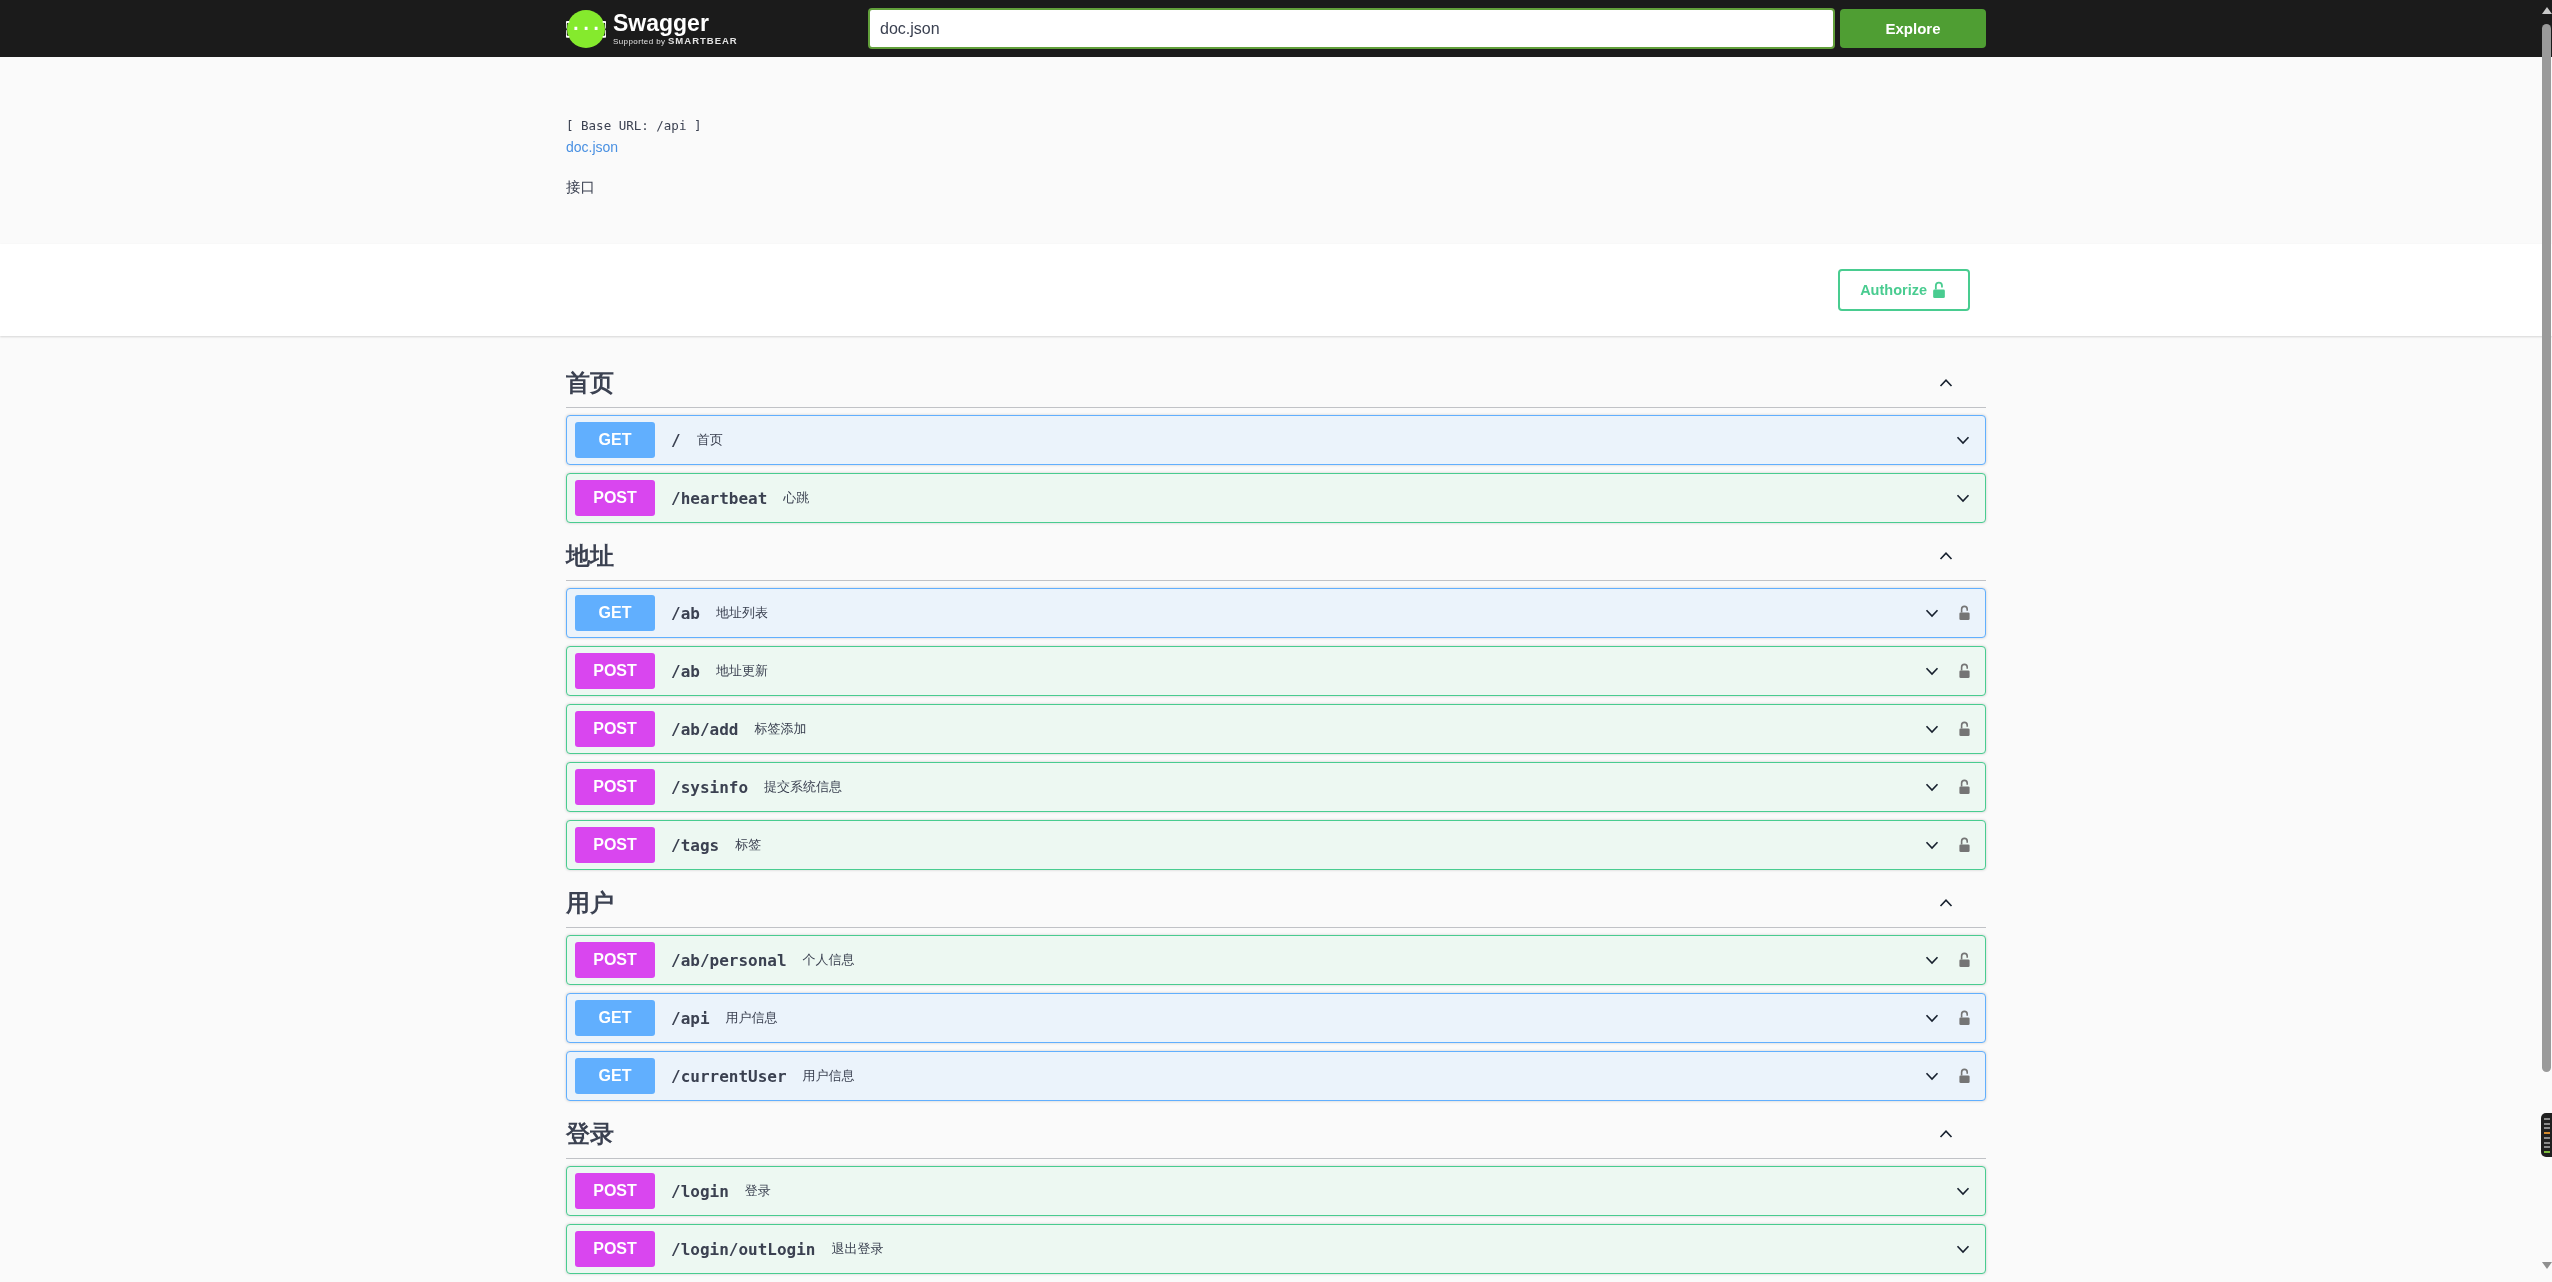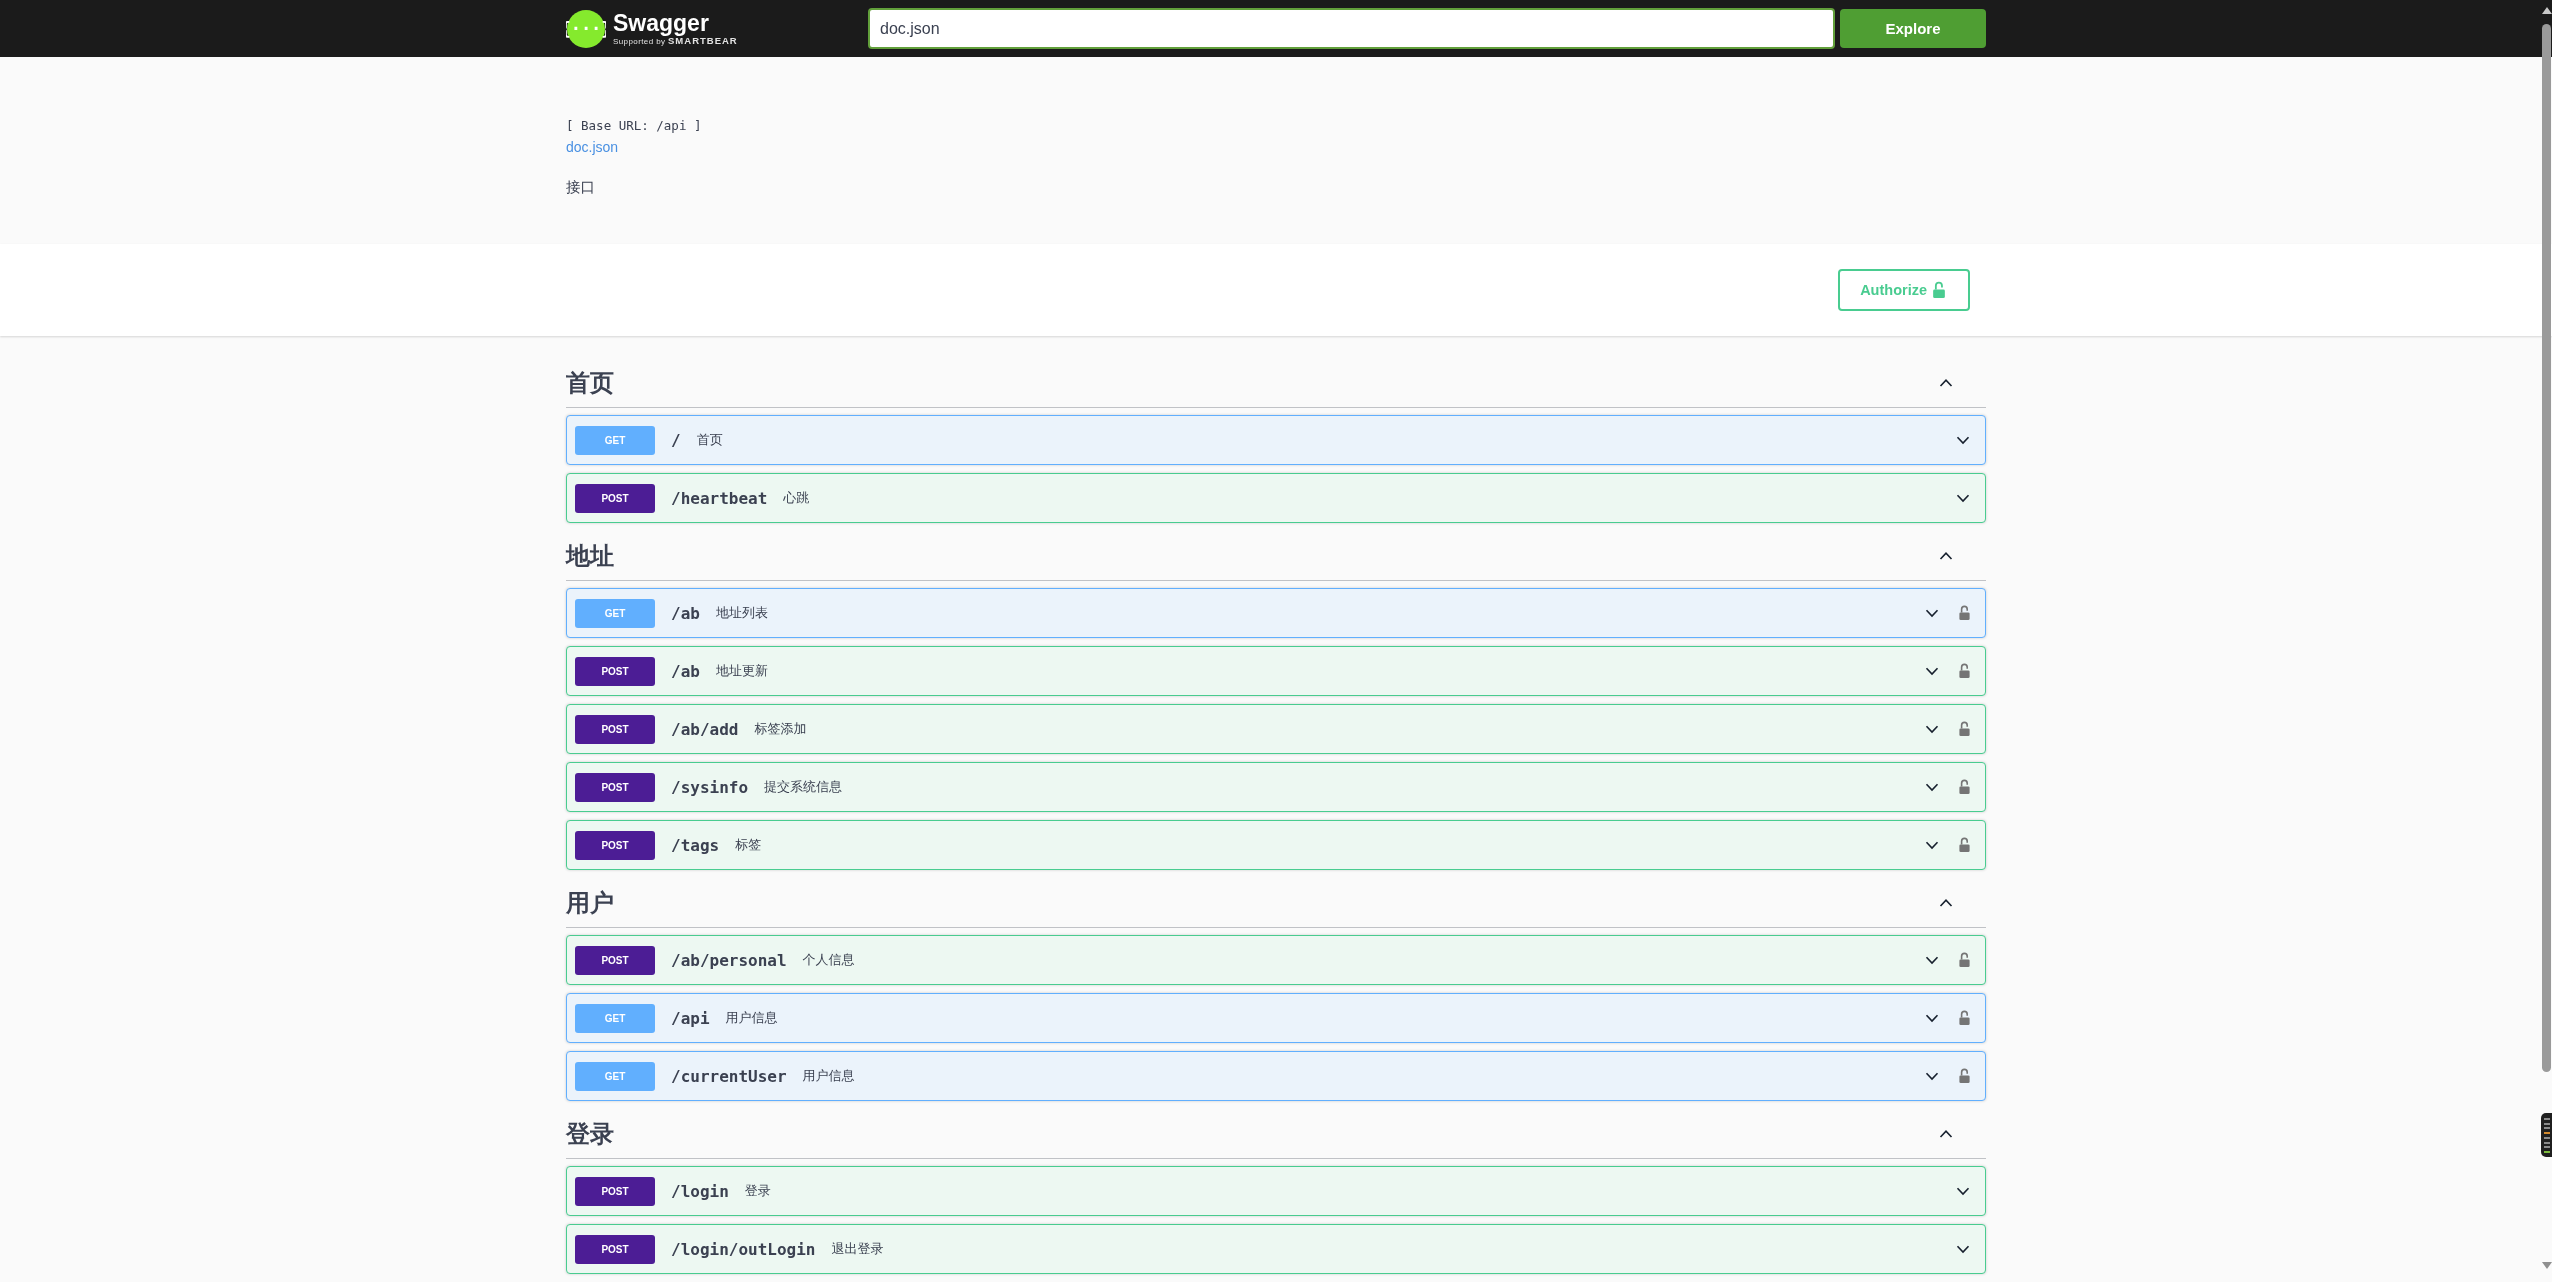--- a/index.html
+++ b/index.html
@@ -48,23 +48,23 @@
                     border-bottom:1px solid rgba(59,65,81,.3); cursor:pointer; }
   .section-title { font-size:24px; font-weight:700; color:#3b4151; line-height:29px; }
   .section-arrow { margin-left:auto; }
   .section-arrow svg, .chevron svg { width:20px; height:20px; display:block; }
   .op-list { padding-top:7px; }
   .op-row { height:50px; display:flex; align-items:center; padding:0 12px 0 8px; margin-bottom:8px;
             border:1px solid; border-radius:4px; box-shadow:0 0 3px rgba(0,0,0,.19); cursor:pointer; }
   .op-get  { background:#ebf3fb; border-color:#61affe; }
   .op-post { background:#edf8f2; border-color:#49cc90; }
   .method-badge { width:80px; text-align:center; padding:9px 0; border-radius:3px;
-                  color:#fff; font-weight:700; font-size:10px; }
+                  color:#fff; font-weight:700; font-size:16px; }
   .op-get  .method-badge { background:#61affe; }
-  .op-post .method-badge { background:#4c1d95; }
+  .op-post .method-badge { background:#d946ef; }
   .op-path { font-family:"DejaVu Sans Mono", monospace; font-size:16px; font-weight:600;
              color:#3b4151; margin-left:16px; }
   .op-summary { font-size:13px; color:#3b4151; margin-left:16px; }
   .row-right { margin-left:auto; display:flex; align-items:center; gap:14px; }
   .lock-btn svg { width:17px; height:20px; display:block; }
 
   
   .scrollbar { position:fixed; top:0; right:0; width:11px; height:1282px; }
   .sb-up { position:absolute; top:7px; left:1px; width:0; height:0;
            border-left:5px solid transparent; border-right:5px solid transparent;

